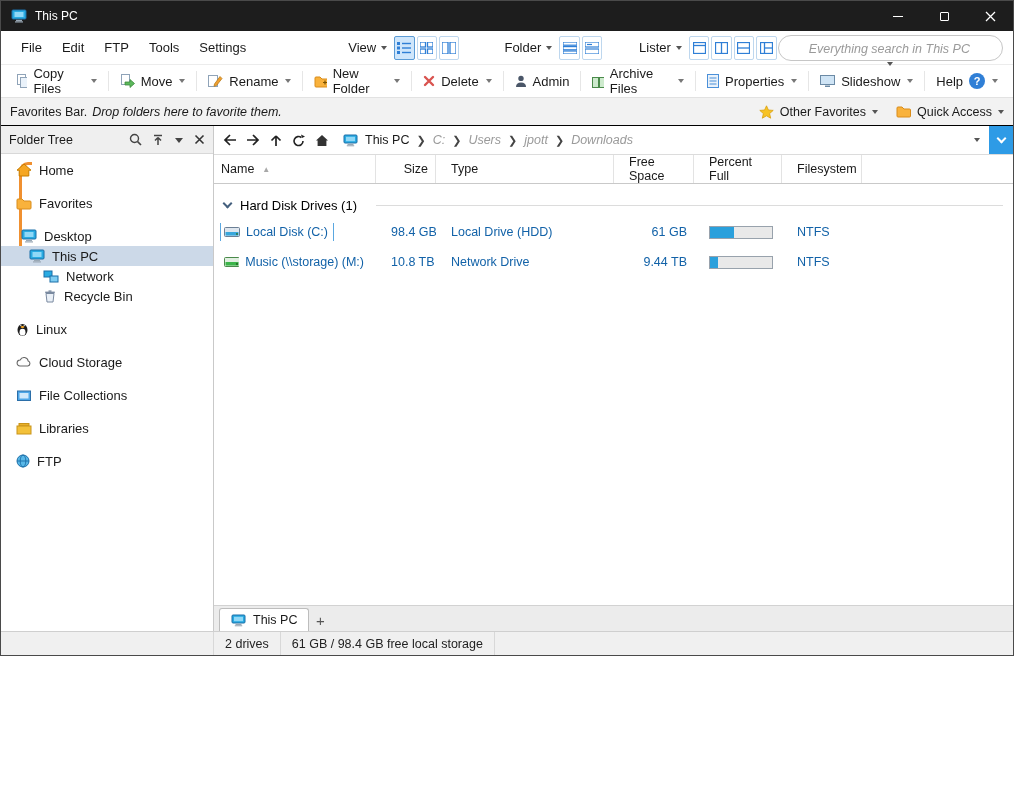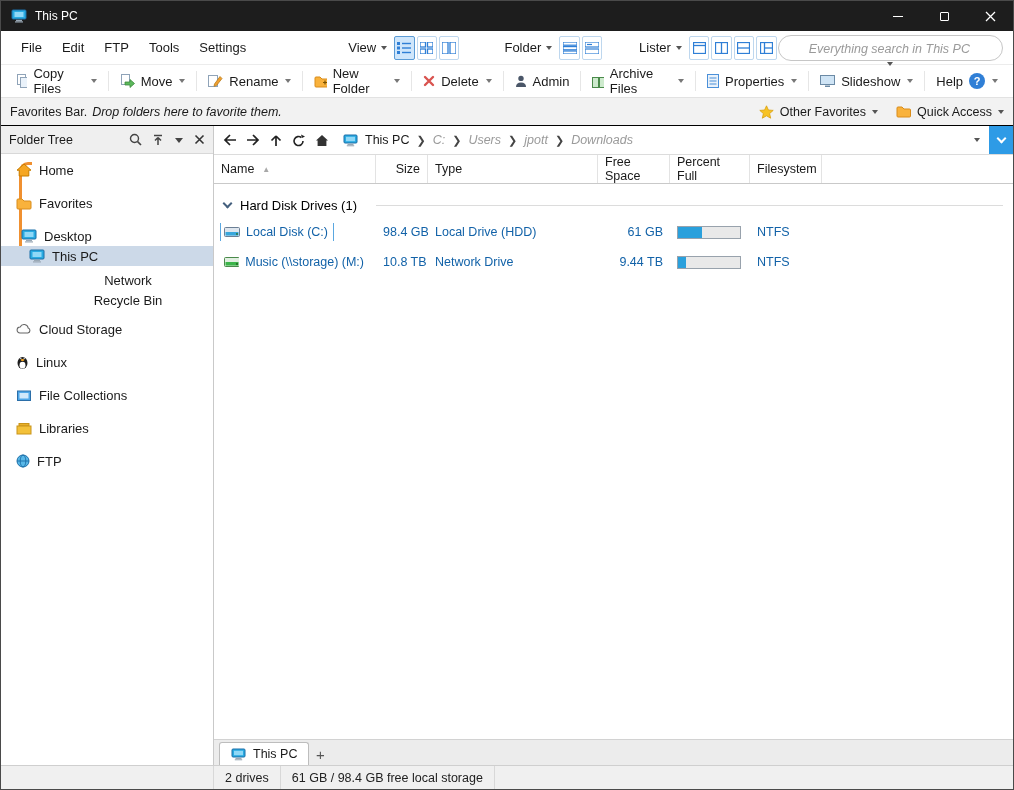--- a/index.html
+++ b/index.html
@@ -1,18 +1,18 @@
 <!DOCTYPE html>
 <html><head>
 <meta charset="utf-8">
 <style>
   * { margin:0; padding:0; box-sizing:border-box; }
   html,body { width:1014px; height:790px; }
   body { font-family:"Liberation Sans","DejaVu Sans",sans-serif; font-size:13px; color:#1a1a1a; background:#fff; overflow:hidden; }
-  .window { width:1014px; height:790px; display:flex; flex-direction:column; border:1px solid #4a4a4a; background:#fff; }
+  .window { width:1014px; height:656px; display:flex; flex-direction:column; border:1px solid #4a4a4a; background:#fff; }
 
   
   .titlebar { flex:0 0 30px; background:#1d1d1d; color:#fff; display:flex; align-items:center; }
   .titlebar .app-icon { margin:0 8px 0 10px; display:flex; }
   .title-text { font-size:12px; }
   .win-controls { margin-left:auto; display:flex; height:100%; }
   .win-btn { width:46px; height:100%; display:flex; align-items:center; justify-content:center; }
   .glyph-min { width:10px; height:1px; background:#fff; }
   .glyph-max { width:9px; height:9px; border:1px solid #fff; border-radius:1px; }
 
@@ -45,35 +45,35 @@
   .main { flex:1; display:flex; min-height:0; }
 
   
   .tree-panel { flex:0 0 213px; border-right:1px solid #c9c9c9; display:flex; flex-direction:column; background:#fff; }
   .tree-header { flex:0 0 28px; background:#efefef; border-bottom:1px solid #d8d8d8; display:flex; align-items:center; gap:10px; padding:0 8px; font-size:12.5px; }
   .tree-header .th-title { margin-right:auto; }
   .tree-list { flex:1; position:relative; padding-top:6px; overflow:hidden; }
   .tree-item { height:20px; display:flex; align-items:center; gap:7px; padding-left:15px; font-size:13px; position:relative; z-index:1; }
   .tree-item.sel { background:#ccd9e8; }
   .tree-item.gap { margin-top:13px; }
-  .ind1 { padding-left:20px; } .ind2 { padding-left:28px; } .ind3 { padding-left:42px;flex-direction:column; }
+  .ind1 { padding-left:20px; } .ind2 { padding-left:28px; } .ind3 { padding-left:42px; }
   .trail { position:absolute; left:18px; top:8px; width:13px; height:97px; border:3px solid #f09030; border-right:none; border-top-left-radius:9px; border-bottom-left-radius:9px; z-index:0; }
 
   
   .content { flex:1; display:flex; flex-direction:column; min-width:0; background:#fff; }
   .pathbar { flex:0 0 28px; display:flex; align-items:center; border-bottom:1px solid #dcdcdc; padding-left:4px; }
   .nav-btn { width:23px; height:24px; display:flex; align-items:center; justify-content:center; }
   .crumbs { flex:1; display:flex; align-items:center; gap:7px; padding-left:10px; font-size:12.5px; min-width:0; }
   .crumb-sep { color:#444; font-size:11px; font-weight:bold; }
   .crumb.dim { color:#9a9a9a; font-style:italic; }
   .path-dd { width:24px; display:flex; align-items:center; justify-content:center; }
   .path-blue-btn { width:24px; height:28px; background:#2e9be6; display:flex; align-items:center; justify-content:center; }
   .chev-w { width:7px; height:7px; border-right:2px solid #fff; border-bottom:2px solid #fff; transform:rotate(45deg); margin-top:-3px; }
 
-  .grid-cols { display:grid; grid-template-columns:162px 52px 170px 72px 80px 72px 1fr; }
+  .grid-cols { display:grid; grid-template-columns:162px 52px 170px 72px 80px 72px 1fr;gap:8px; }
   .col-headers { flex:0 0 25px; border-bottom:1px solid #c9c9c9; font-size:12.5px; align-items:stretch; }
   .col-h { display:flex; align-items:center; gap:8px; padding:0 7px; border-right:1px solid #e3e3e3; }
   .col-h.right { justify-content:flex-end; }
   .col-h.filler { border-right:none; }
   .sort-arrow { font-size:8px; color:#a8a8a8; }
 
   .rows { flex:1; overflow:hidden; padding-top:8px; }
   .group-row { display:flex; align-items:center; height:26px; padding-left:10px; gap:9px; margin-bottom:2px; }
   .chev-down { width:7px; height:7px; border-right:2px solid #45607e; border-bottom:2px solid #45607e; transform:rotate(45deg); margin-top:-4px; flex:0 0 auto; }
   .group-label { color:#000000; font-size:13px; white-space:nowrap; }
@@ -392,34 +392,34 @@
         </div>
         <div class="tree-item ind3">
           <svg width="14" height="14">
               <path d="M3 4.5 H11 L10 13 H4 Z" fill="#eaf0f7" stroke="#7a8aa0"></path>
               <rect x="2.2" y="2.6" width="9.6" height="1.6" fill="#7a8aa0"></rect>
               <rect x="5.5" y="1.4" width="3" height="1.4" fill="#7a8aa0"></rect>
             </svg>
           <span>Recycle Bin</span>
         </div>
         <div class="tree-item gap">
-          <svg width="16" height="12">
-              <path d="M4 10 a3 3 0 0 1 0.2-6 a4.2 4.2 0 0 1 8 1 a2.6 2.6 0 0 1 -0.4 5 Z" fill="#fdfdfd" stroke="#666" stroke-width="1.1"></path>
-            </svg>
-          <span>Cloud Storage</span>
-        </div>
-        <div class="tree-item gap">
           <svg width="13" height="14">
               <ellipse cx="6.5" cy="8" rx="5" ry="6" fill="#1d1d1d"></ellipse>
               <ellipse cx="6.5" cy="10.2" rx="3" ry="3.4" fill="#fff"></ellipse>
               <ellipse cx="6.5" cy="5" rx="1.8" ry="0.9" fill="#f6a623"></ellipse>
               <circle cx="4.8" cy="3.6" r="0.7" fill="#fff"></circle>
               <circle cx="8.2" cy="3.6" r="0.7" fill="#fff"></circle>
             </svg>
           <span>Linux</span>
+        </div>
+        <div class="tree-item gap">
+          <svg width="16" height="12">
+              <path d="M4 10 a3 3 0 0 1 0.2-6 a4.2 4.2 0 0 1 8 1 a2.6 2.6 0 0 1 -0.4 5 Z" fill="#fdfdfd" stroke="#666" stroke-width="1.1"></path>
+            </svg>
+          <span>Cloud Storage</span>
         </div>
         <div class="tree-item gap">
           <svg width="16" height="13">
               <rect x="1.5" y="2" width="13" height="9.5" fill="#4da6e8" stroke="#2b6ea8"></rect>
               <rect x="3.5" y="4" width="9" height="5.5" fill="#cfe8fb"></rect>
             </svg>
           <span>File Collections</span>
         </div>
         <div class="tree-item gap">
           <svg width="16" height="13">

